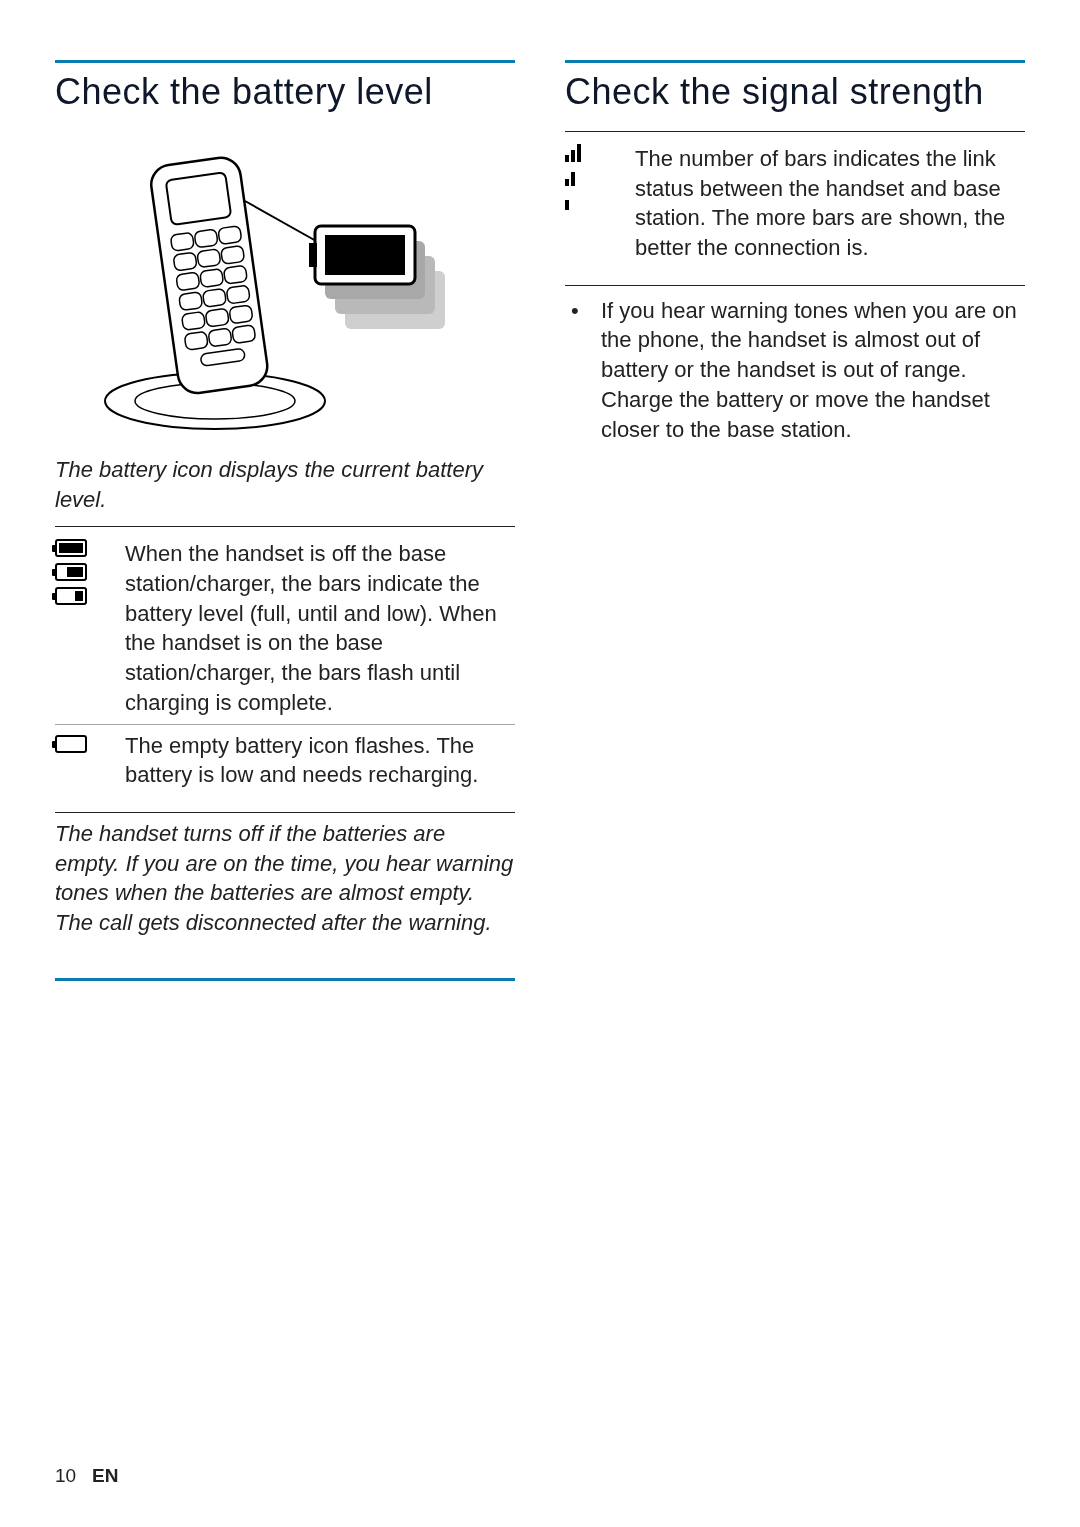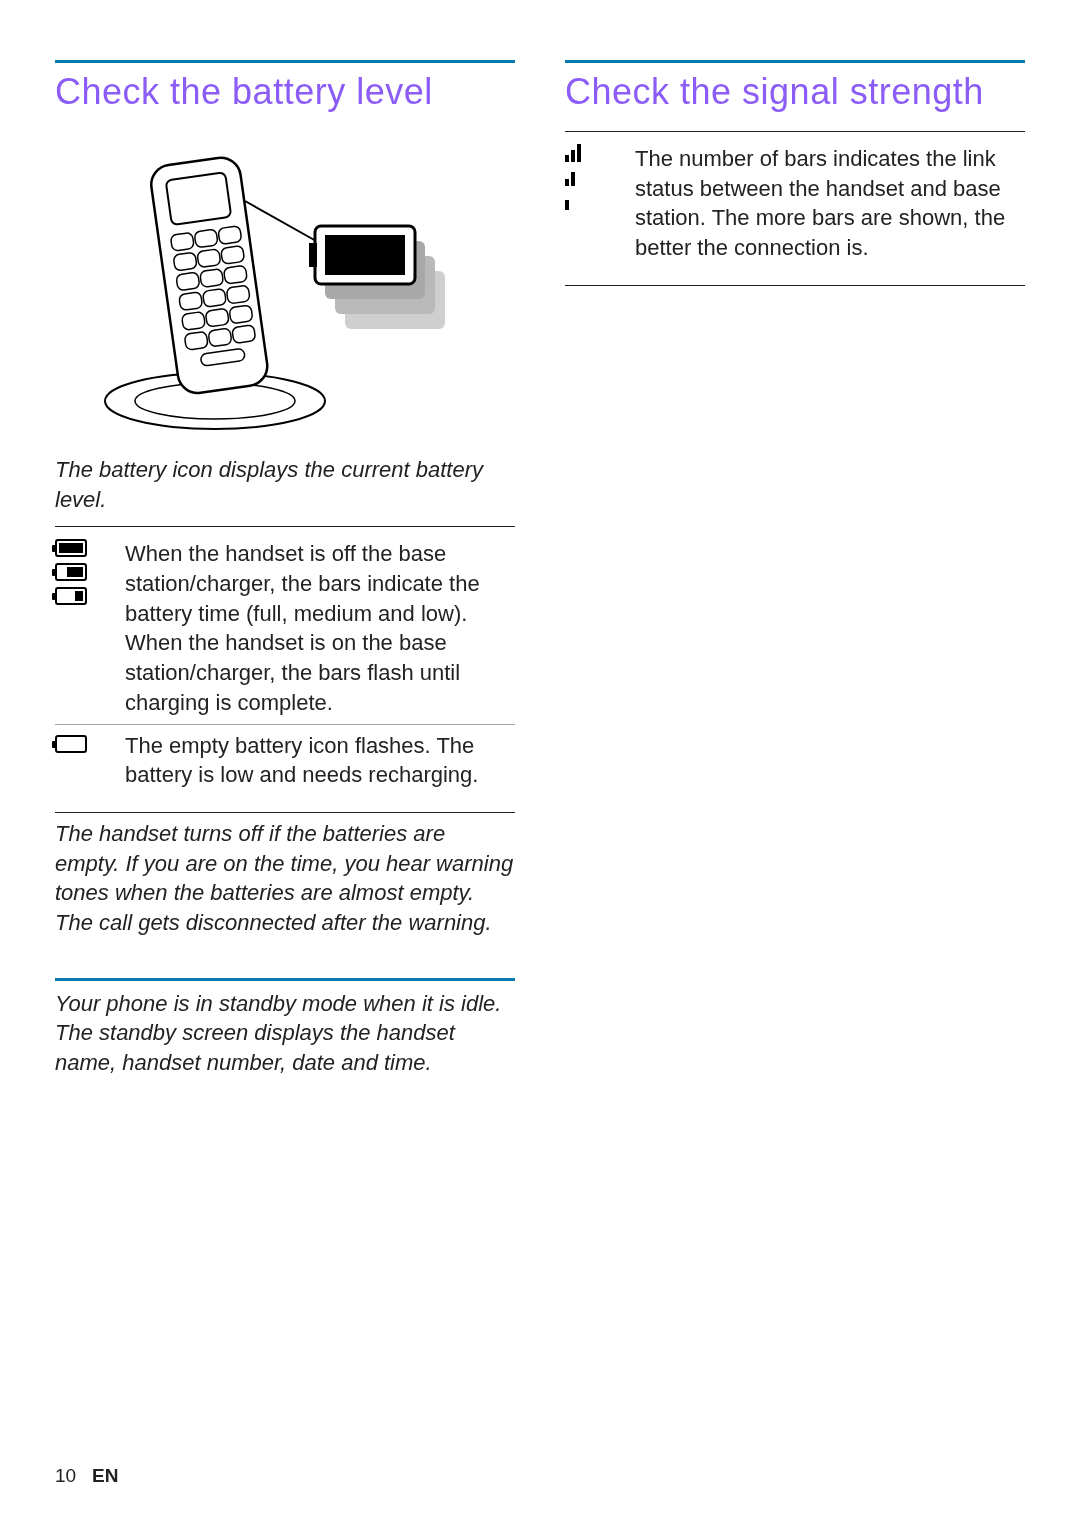--- a/index.html
+++ b/index.html
@@ -24,21 +24,21 @@
     border: none;
     border-top: 3px solid #0a7bb0;
     margin-bottom: 8px;
   }
   .thin-rule {
     border: none;
     border-top: 1px solid #222;
     margin: 6px 0;
   }
   h2 {
-    color: #8b5cf6;
+    color: #0f172a;
     font-weight: 400;
     font-size: 36px;
     margin-bottom: 18px;
     letter-spacing: 0.5px;
   }
   .illustration {
     width: 100%;
     height: 310px;
     display: flex;
     align-items: center;
@@ -213,38 +213,37 @@
                     <span class="batt-fill"></span>
                   </span>
               <span class="batt-icon batt-med">
                     <span class="batt-fill"></span>
                   </span>
               <span class="batt-icon batt-low">
                     <span class="batt-fill"></span>
                   </span>
             </div>
           </td>
-          <td>When the handset is off the base station/charger, the bars indicate the battery time (full, medium and low). When the handset is on the base station/charger, the bars flash until charging is complete.</td>
+          <td>When the handset is off the base station/charger, the bars indicate the battery level (full, until and low). When the handset is on the base station/charger, the bars flash until charging is complete.</td>
         </tr>
         <tr class="sep">
           <td class="icon-cell">
             <span class="batt-icon batt-empty"></span>
           </td>
           <td>The empty battery icon flashes. The battery is low and needs recharging.</td>
         </tr>
       </tbody>
         </table>
       <hr class="thin-rule">
 
       <p class="body-text">The handset turns off if the batteries are empty. If you are on the time, you hear warning tones when the batteries are almost empty. The call gets disconnected after the warning.</p>
     </div>
 
     <div class="section">
       <hr class="rule">
-      <p class="body-text">Your phone is in standby mode when it is idle. The standby screen displays the handset name, handset number, date and time.</p>
     </div>
 
   </div>
 
   <div class="col">
 
     <div class="section">
       <hr class="rule">
       <h2>Check the signal strength</h2>
 
@@ -268,20 +267,21 @@
               </span>
             </div>
           </td>
           <td>The number of bars indicates the link status between the handset and base station. The more bars are shown, the better the connection is.</td>
         </tr>
       </tbody>
         </table>
       <hr class="thin-rule">
 
       <ul class="bullets">
+        <li>If you hear warning tones when you are on the phone, the handset is almost out of battery or the handset is out of range. Charge the battery or move the handset closer to the base station.</li>
       </ul>
     </div>
 
   </div>
 </div>
 
 <div class="footer">
   <span>10</span>&nbsp;&nbsp;
   <span class="lang">EN</span>
 </div>

